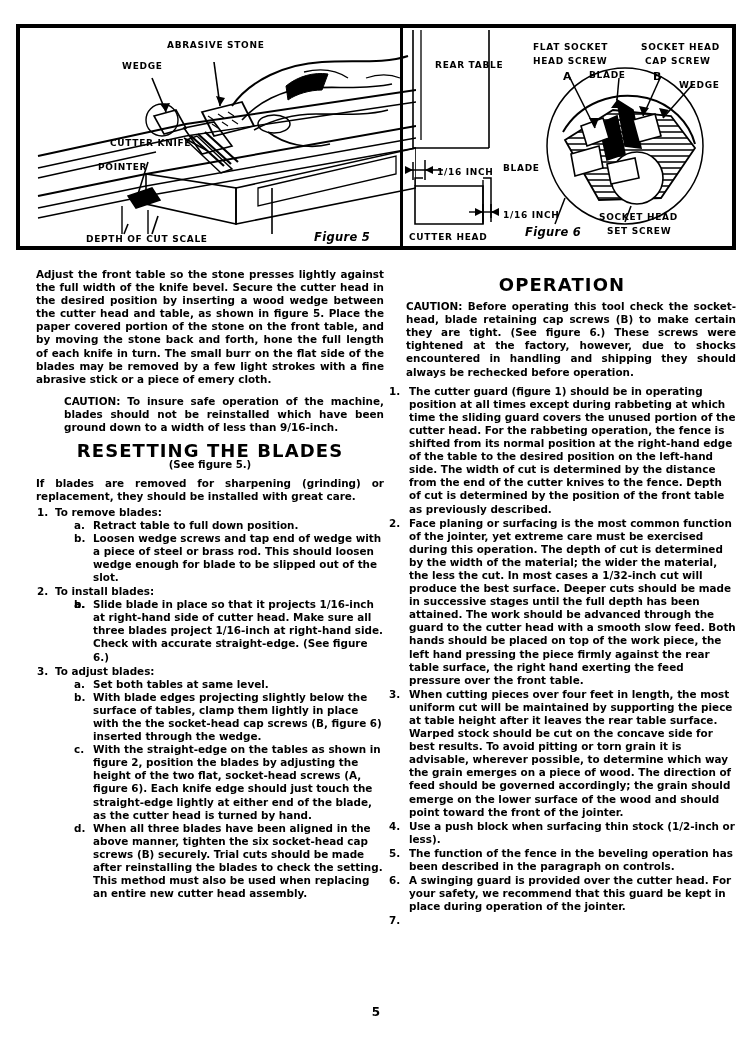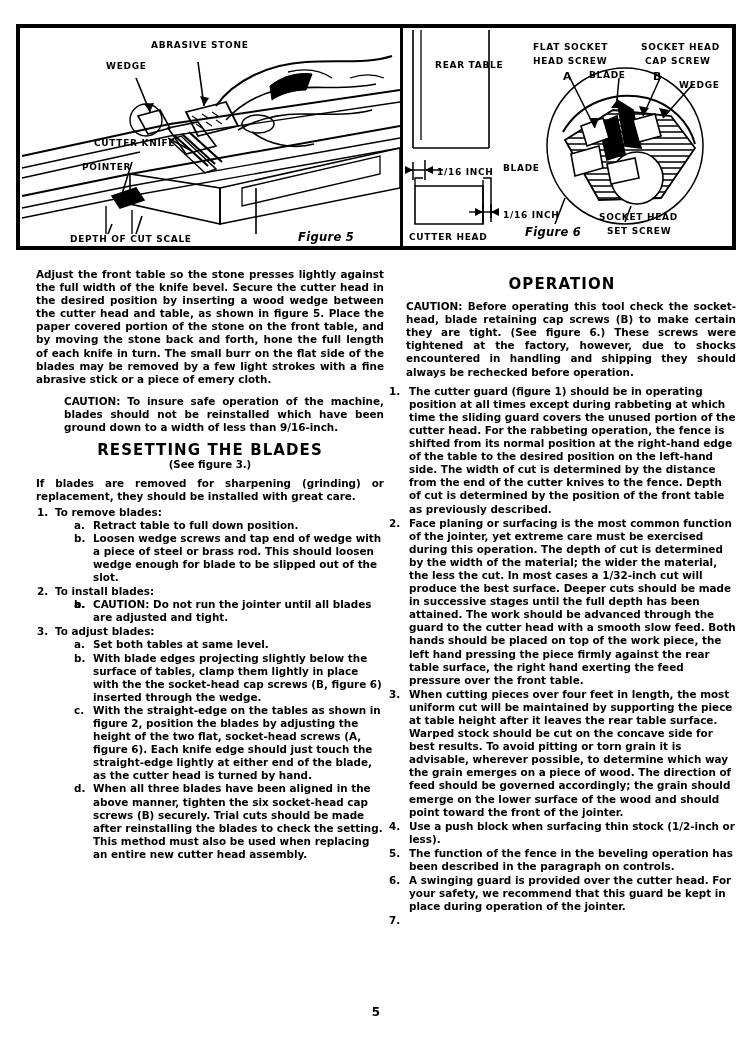--- a/index.html
+++ b/index.html
@@ -33,21 +33,21 @@
     top: 0px;
     width: 3px;
     height: 100%;
     background: #000;
   }
   .fig-half {
     position: absolute;
     top: 0;
     height: 100%;
   }
-  #fig5 { left: 0px; width: 380px; }
+  #fig5 { left: 16px; width: 380px; }
   #fig6 { left: 383px; width: 329px; }
 
   .fig-svg { display: block; width: 100%; height: 100%; }
 
   .fig-label {
     font-family: "DejaVu Sans", sans-serif;
     font-weight: bold;
     font-style: italic;
     font-size: 11.5px;
     letter-spacing: 0.3px;
@@ -95,21 +95,21 @@
   .caution-block {
     margin: 9px 0 6px 0;
     padding-left: 28px;
     text-align: justify;
   }
   .caution-block .lastline { text-align: left; }
 
   h2.section-head {
     font-family: "DejaVu Sans", sans-serif;
     font-weight: bold;
-    font-size: 15px;
+    font-size: 18px;
     letter-spacing: 1.1px;
     text-align: center;
     margin: 10px 0 1px 0;
   }
   .sub-head {
     text-align: center;
     font-size: 10.2px;
     margin: 0 0 6px 0;
   }
 
@@ -335,21 +335,21 @@
 
   <div class="col" id="col-left">
 
     <p class="para">Adjust the front table so the stone presses lightly against the full width of the knife bevel. Secure the cutter head in the desired position by inserting a wood wedge between the cutter head and table, as shown in figure 5. Place the paper covered portion of the stone on the front table, and by moving the stone back and forth, hone the full length of each knife in turn. The small burr on the flat side of the blades may be removed by a few light strokes with a fine abrasive stick or a piece of emery cloth.</p>
 
     <div class="caution-block">
       <b>CAUTION:</b><span> To insure safe operation of the machine, blades should not be reinstalled which have been ground down to a width of less than 9/16-inch.</span>
     </div>
 
     <h2 class="section-head">RESETTING  THE  BLADES</h2>
-    <div class="sub-head">(See figure 3.)</div>
+    <div class="sub-head">(See figure 5.)</div>
 
     <p class="para">If blades are removed for sharpening (grinding) or replacement, they should be installed with great care.</p>
 
     <ol class="numlist">
 
       <li>
         <span class="marker">1.</span>
         <span class="body flush">To remove blades:</span>
         <ol class="alphalist">
           <li>
@@ -365,21 +365,21 @@
 
       <li>
         <span class="marker">2.</span>
         <span class="body flush">To install blades:</span>
         <ol class="alphalist">
           <li>
             <span class="marker">a.</span>
           </li>
           <li>
             <span class="marker">b.</span>
-            <span class="inline-caution flush"><b>CAUTION:</b><span> Do not run the jointer until all blades are adjusted and tight.</span></span>
+            <span class="body">Slide blade in place so that it projects 1/16-inch at right-hand side of cutter head. Make sure all three blades project 1/16-inch at right-hand side. Check with accurate straight-edge. (See figure 6.)</span>
           </li>
         </ol>
       </li>
 
       <li>
         <span class="marker">3.</span>
         <span class="body flush">To adjust blades:</span>
         <ol class="alphalist">
           <li>
             <span class="marker">a.</span>

